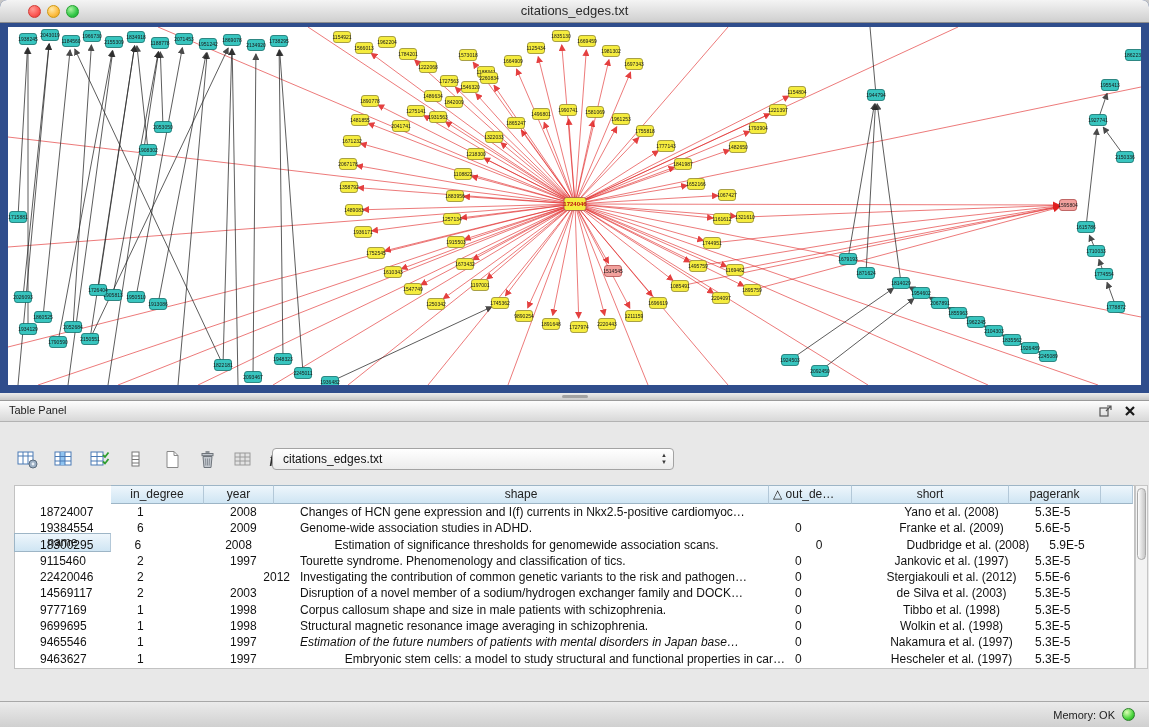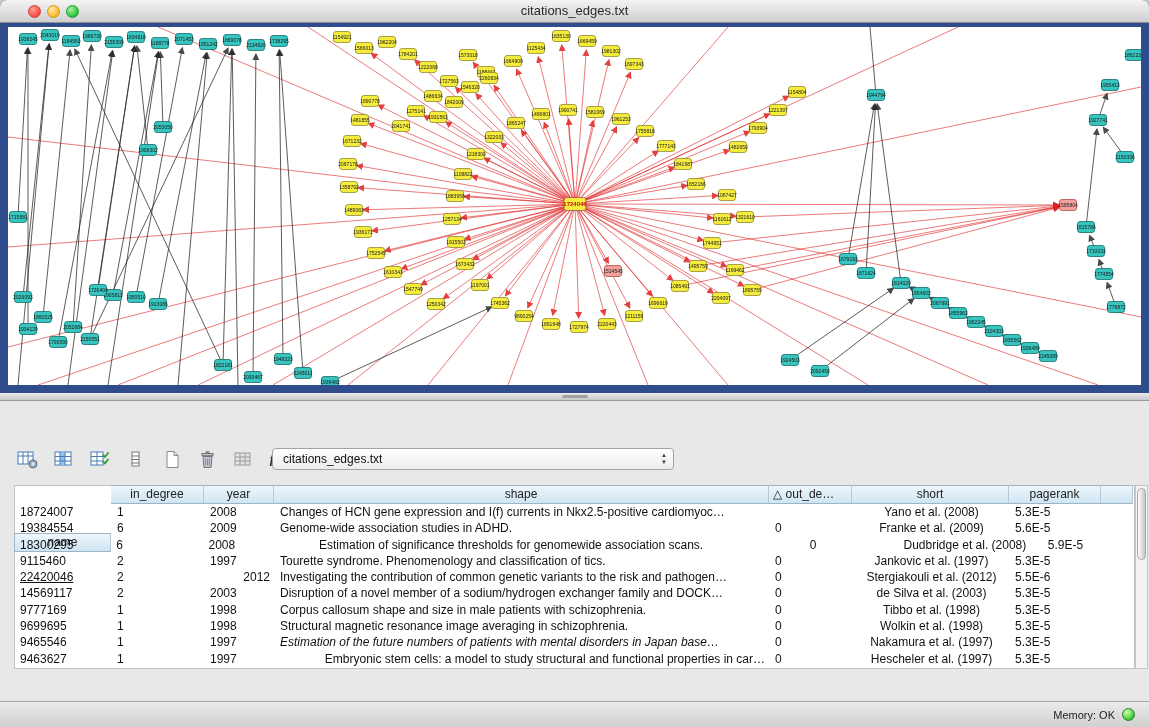--- a/index.html
+++ b/index.html
@@ -37,21 +37,21 @@
   .combo-arrows{position:absolute;right:6px;top:3px;font-size:6px;line-height:7px;color:#3a3a3a;text-align:center;}
   .combo-arrows span{display:block;}
   .tablebg{position:absolute;left:14px;top:84px;width:1121px;height:184px;background:#ffffff;border:1px solid #c2c2c2;box-sizing:border-box;}
   .thead{position:absolute;left:14px;top:84px;display:flex;}
   .th{box-sizing:border-box;height:19px;line-height:17px;font-size:12px;color:#222;text-align:center;
       background:linear-gradient(#eef6fc,#cfe5f3);border-right:1px solid #b3c8d8;
       border-top:1px solid #9db5c6;border-bottom:1px solid #9db5c6;white-space:nowrap;overflow:hidden;}
   .th:first-child{border-left:1px solid #9db5c6;margin-top:48px;}
   .th.sorted{text-align:left;padding-left:4px;}
   .tbody{position:absolute;left:15px;top:103px;width:1119px;}
-  .tr{display:flex;height:16.3px;}
+  .tr{display:flex;height:16.3px;padding-left:20px;}
   .td{box-sizing:border-box;padding:0 5px;font-size:12px;line-height:16px;color:#111;
       white-space:nowrap;overflow:hidden;}
   .vscroll{position:absolute;left:1135px;top:84px;width:13px;height:184px;background:#f3f3f3;
            border:1px solid #c6c6c6;box-sizing:border-box;}
   .vthumb{position:absolute;left:1px;top:2px;width:9px;height:72px;border-radius:5px;
           background:linear-gradient(90deg,#fdfdfd,#c6c6c6);border:1px solid #a8a8a8;box-sizing:border-box;}
   .tabbar{position:absolute;top:274px;left:50%;transform:translateX(-50%);display:flex;
           border:1px solid #8c8c8c;border-radius:4px;overflow:hidden;background:#e9e9e9;
           box-shadow:0 1px 0 rgba(255,255,255,.7);}
   .tab{padding:2px 13px;height:16px;line-height:15px;font-size:12px;color:#1d1d1d;
@@ -721,20 +721,34 @@
           </g>
         </svg>
     </div>
   </div>
 
   <div class="divider">
     <div class="grip"></div>
   </div>
 
   <div class="tpanel">
+    <div class="phead">
+      <span class="ptitle">Table Panel</span>
+      <span class="pfloat">
+        <svg width="14" height="14" viewBox="0 0 14 14">
+            <rect x="1" y="4" width="8" height="8" fill="none" stroke="#555" stroke-width="1.2"></rect>
+            <path d="M7 7 L12 2 M12 6 V2 H8" fill="none" stroke="#555" stroke-width="1.2"></path>
+          </svg>
+      </span>
+      <span class="pclose">
+        <svg width="14" height="14" viewBox="0 0 14 14">
+            <path d="M3 3 L11 11 M11 3 L3 11" stroke="#1a1a1a" stroke-width="2.2"></path>
+          </svg>
+      </span>
+    </div>
 
     <div class="toolbar" id="toolbar">
         <div class="tbtn">
           <svg width="21" height="19">
             <rect x="1" y="2" width="15" height="12" fill="#fff" stroke="#4a7ab5"></rect>
             <line x1="1" y1="6" x2="16" y2="6" stroke="#4a7ab5"></line>
             <line x1="6" y1="2" x2="6" y2="14" stroke="#4a7ab5"></line>
             <line x1="11" y1="2" x2="11" y2="14" stroke="#4a7ab5"></line>
             <circle cx="16" cy="14" r="4" fill="#9db0c4" stroke="#5a6b7d"></circle>
             <circle cx="16" cy="14" r="1.4" fill="#e9eff6"></circle>
@@ -848,21 +862,21 @@
         <div class="tr">
           <div class="td" style="width: 97px; text-align: left;">9115460</div>
           <div class="td" style="width: 93px; text-align: left;">2</div>
           <div class="td" style="width: 70px; text-align: left;">1997</div>
           <div class="td" style="width: 495px; text-align: left;">Tourette syndrome. Phenomenology and classification of tics.</div>
           <div class="td" style="width: 83px; text-align: left;">0</div>
           <div class="td" style="width: 157px; text-align: center;">Jankovic et al. (1997)</div>
           <div class="td" style="width: 92px; text-align: left;">5.3E-5</div>
         </div>
         <div class="tr">
-          <div class="td" style="width: 97px; text-align: left; text-decoration: underline;">22420046</div>
+          <div class="td" style="width: 97px; text-align: left;">22420046</div>
           <div class="td" style="width: 93px; text-align: left;">2</div>
           <div class="td" style="width: 70px; text-align: right;">2012</div>
           <div class="td" style="width: 495px; text-align: left;">Investigating the contribution of common genetic variants to the risk and pathogen…</div>
           <div class="td" style="width: 83px; text-align: left;">0</div>
           <div class="td" style="width: 157px; text-align: center;">Stergiakouli et al. (2012)</div>
           <div class="td" style="width: 92px; text-align: left;">5.5E-6</div>
         </div>
         <div class="tr">
           <div class="td" style="width: 97px; text-align: left;">14569117</div>
           <div class="td" style="width: 93px; text-align: left;">2</div>

